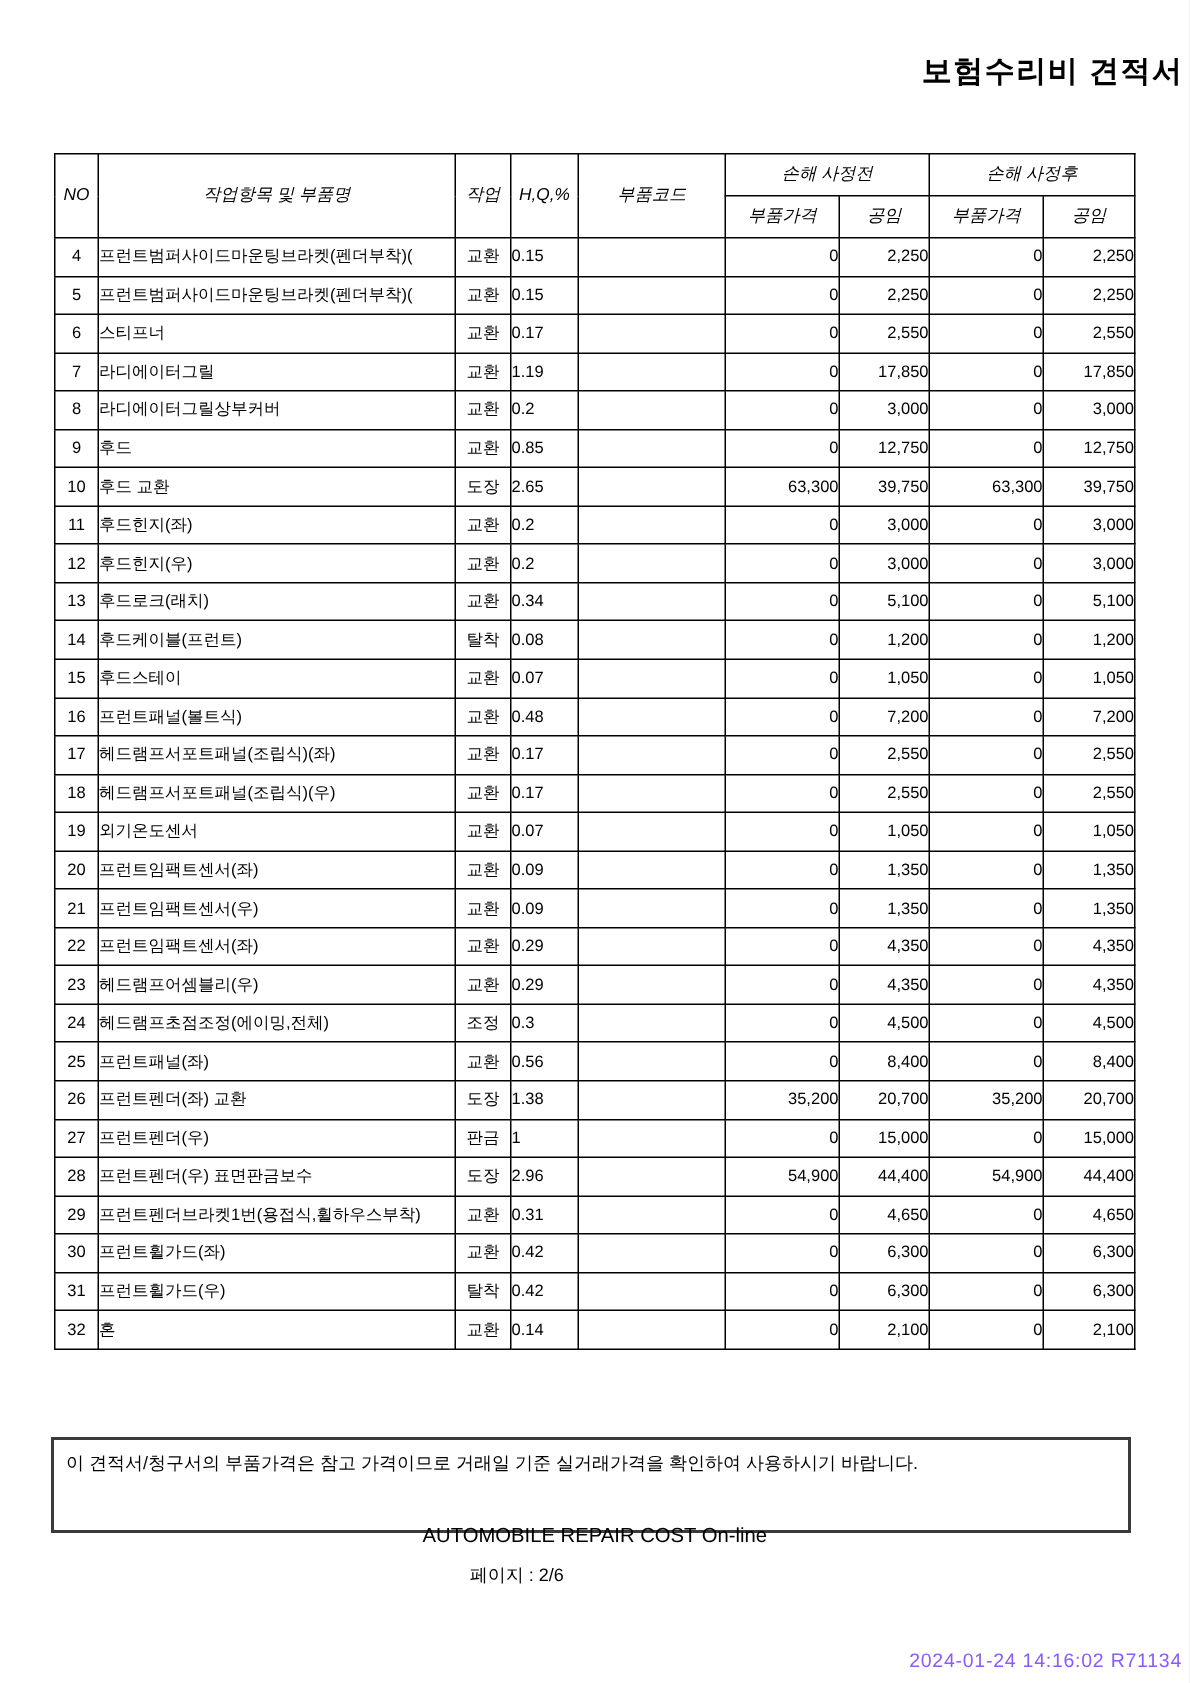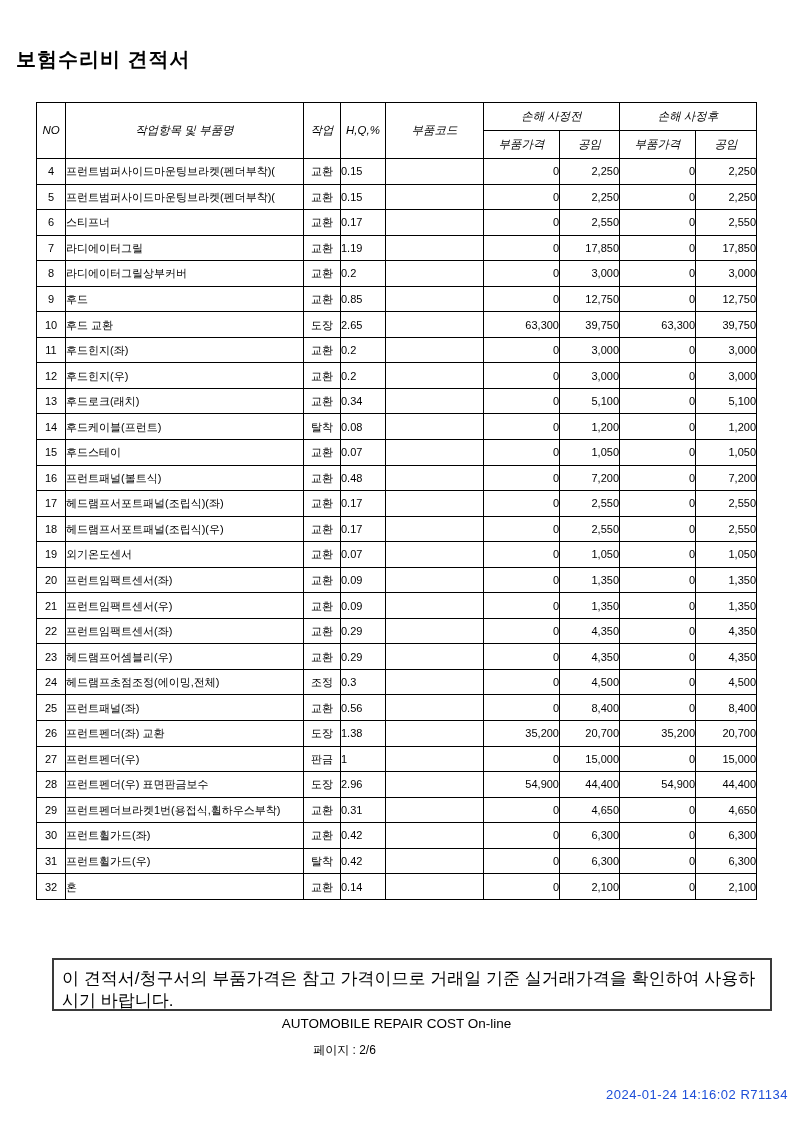--- a/index.html
+++ b/index.html
@@ -8,23 +8,23 @@
     position: relative;
     width: 793px;
     height: 1122px;
     margin: 0 auto;
     background: #ffffff;
     font-family: "Liberation Sans", "DejaVu Sans", sans-serif;
     color: #000000;
     overflow: hidden;
   }
   .title {
-    margin: 16px;
+    margin: 4px;
     padding-top: 30px;
-    text-align: left;
+    text-align: right;
     font-size: 20px;
     font-weight: bold;
     letter-spacing: 1px;
   }
   table.estimate {
     position: absolute;
     left: 36px;
     top: 102px;
     width: 720px;
     border-collapse: collapse;
@@ -46,27 +46,27 @@
     font-style: italic;
   }
   table.estimate tbody td { height: 25.55px; }
   td.l { text-align: left; padding-left: 13px; }
   td.c, th.c { text-align: center; }
   td.r { text-align: right; padding-right: 8px; }
   td.r-hq { text-align: left; padding-right: 9px; }
   td.code { }
   .notice-box {
     position: absolute;
-    left: 52px;
+    left: 34px;
     top: 958px;
     width: 720px;
-    height: 53px;
+    height: 64px;
     border: 2px solid #3a3a3a;
     padding: 8px 10px 0 8px;
-    font-size: 17px;
+    font-size: 12px;
     line-height: 1.3;
   }
   .brand {
     position: absolute;
     top: 1016px;
     left: 0;
     width: 793px;
     text-align: center;
     font-weight: normal;
     font-size: 13.5px;
@@ -75,23 +75,23 @@
     position: absolute;
     top: 1042px;
     left: 0;
     width: 689px;
     text-align: center;
     font-size: 12px;
   }
   .watermark {
     position: absolute;
     right: 5px;
-    bottom: 20px;
+    bottom: 8px;
     font-size: 13px;
-    color: #1d4ed8;
+    color: #8b5cf6;
     letter-spacing: 0.5px;
   }
 </style>
 </head>
 <body>
 
 <div class="page">
 
   <h1 class="title">보험수리비 견적서</h1>
 

